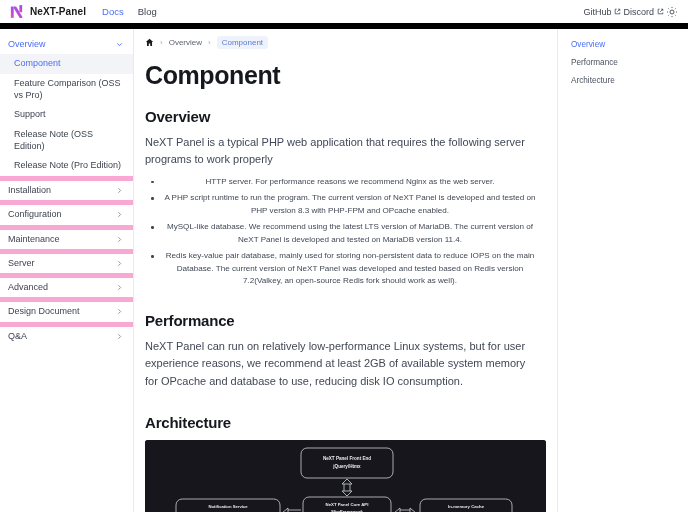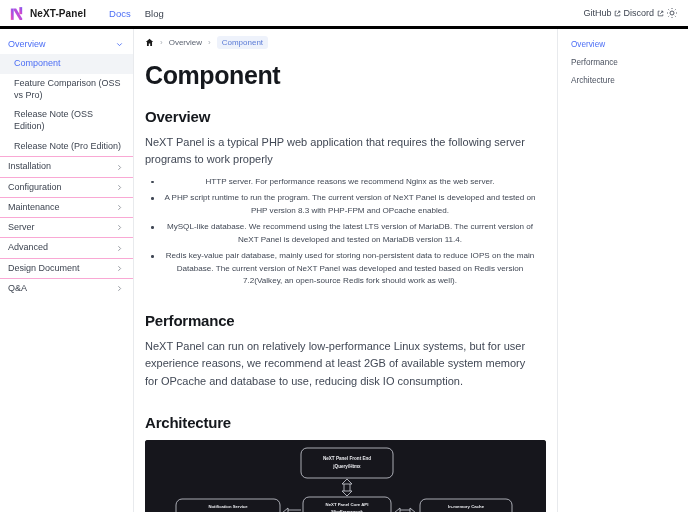--- a/index.html
+++ b/index.html
@@ -10,28 +10,28 @@
     color: #24292f;
     overflow: hidden;
   }
 
   
   .navbar {
     height: 29px;
     display: flex;
     align-items: center;
     padding: 0 10px 0 8px;
-    border-bottom: 3px solid #000000;
+    border-bottom: 6px solid #000000;
     background: #fff;
     position: relative;
   }
   .brand { display: flex; align-items: center; gap: 5px; }
   .logo-n { width: 17px; height: 17px; display: block; }
   .brand-name { font-size: 10px; font-weight: bold; color: #1a1a1a; letter-spacing: .1px; }
-  .nav-links { display: flex; align-items: center; gap: 14px; margin-left: 23px; }
+  .nav-links { display: flex; align-items: center; gap: 14px; margin-left: 16px; }
   .nav-link { font-size: 9.5px; color: #4c6ef5; text-decoration: none; }
   .nav-link.plain { color: #3d4450; }
   .nav-right { margin-left: auto; display: flex; align-items: center; gap: 2px; }
   .nav-ext { font-size: 9px; color: #3d4450; display: flex; align-items: center; gap: 3px; text-decoration: none; }
   .ext-ico { width: 7px; height: 7px; display: block; }
   .sun-ico { width: 12px; height: 12px; display: block; }
 
   
   .shell { display: flex; height: 483px; }
 
@@ -46,21 +46,21 @@
   }
   .side-row {
     display: flex; align-items: center; justify-content: space-between;
     padding: 4px 9px 4px 8px;
     font-size: 9px;
     color: #3d4450;
     cursor: pointer;
     line-height: 1.25;
   }
   .side-row.top { color: #4c6ef5; }
-  .side-row.bordered { border-top: 1px solid #f9a8d4; }
+  .side-row.bordered { border-top: 5px solid #f9a8d4; }
   .side-sub {
     padding: 4px 10px 4px 14px;
     font-size: 9px;
     color: #3d4450;
     line-height: 1.3;
     cursor: pointer;
   }
   .side-sub.active { background: #f2f4f7; color: #4c6ef5; }
   .chev { width: 9px; height: 9px; flex: 0 0 auto; color: #8b9099; }
 
@@ -188,20 +188,23 @@
         </svg>
     </div>
 
     <div class="side-sub active">
       <span>Component</span>
     </div>
     <div class="side-sub">
       <span>Feature Comparison (OSS vs Pro)</span>
     </div>
     <div class="side-sub">
+      <span>Support</span>
+    </div>
+    <div class="side-sub">
       <span>Release Note (OSS Edition)</span>
     </div>
     <div class="side-sub">
       <span>Release Note (Pro Edition)</span>
     </div>
 
     <div class="side-row bordered">
       <span>Installation</span>
       <svg class="chev" viewBox="0 0 16 16" fill="none" stroke="#8b9099" stroke-width="1.6">
           <path d="M6 4l4 4-4 4"></path>

